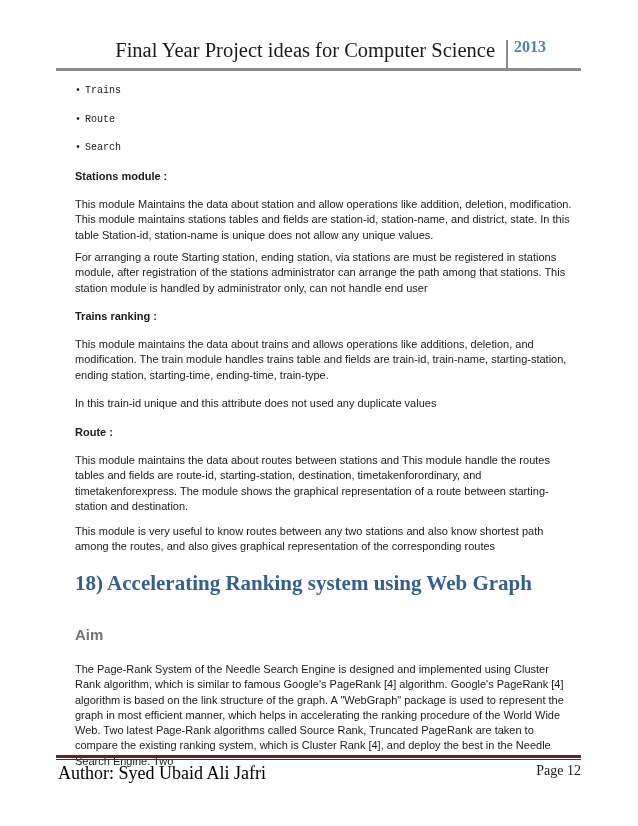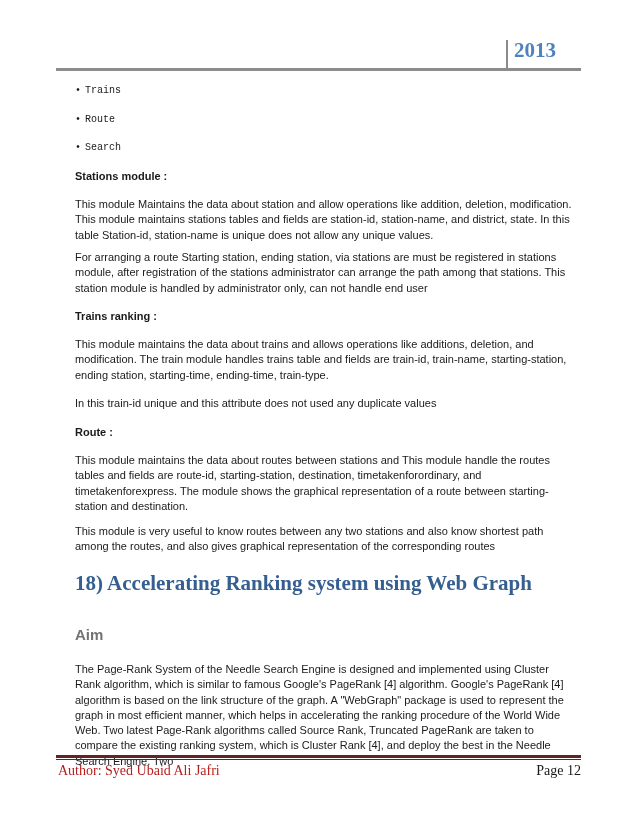--- a/index.html
+++ b/index.html
@@ -1,39 +1,40 @@
 <!DOCTYPE html>
 <html><head>
   <meta charset="utf-8">
   <style>
     html, body { margin: 0; padding: 0; background: #ffffff; }
     body { width: 638px; height: 826px; position: relative; overflow: hidden; font-family: "Liberation Sans", sans-serif; color: #111; }
     .header { position: absolute; left: 56px; top: 36px; width: 525px; height: 32px; }
     .header-title { position: absolute; right: 86px; top: 3px; font-family: "Liberation Serif", serif; font-size: 20.5px; color: #1a1a1a; white-space: nowrap; }
     .header-sep { position: absolute; left: 450px; top: 4px; width: 1.5px; height: 30px; background: #8a8a8a; }
-    .header-year { position: absolute; left: 458px; top: 2px; font-family: "Liberation Serif", serif; font-weight: bold; font-size: 21px; color: #4f81bd; }
+    .header-year { position: absolute; left: 458px; top: 2px; font-family: "Liberation Serif", serif; font-weight: bold; font-size: 16px; color: #4f81bd; }
     .header-rule { position: absolute; left: 56px; top: 68px; width: 525px; height: 3px; background: #8c8c8c; }
 
     .content { position: absolute; left: 75px; top: 80px; width: 500px; font-size: 11px; line-height: 15.3px; color: #1a1a1a; }
     .bullet { position: absolute; left: 0; font-size: 10px; font-family: Liberation Mono, monospace; }
     .bullet .dot { display: inline-block; width: 10px; }
     .p { position: absolute; left: 0; width: 500px; }
     .b { font-weight: bold; }
     .h18 { position: absolute; left: 0; font-family: "Liberation Serif", serif; font-weight: bold; font-size: 21px; color: #365f91; }
     .aim { position: absolute; left: 0; font-weight: bold; font-size: 15px; color: #737373; }
 
     .footer-rule-thick { position: absolute; left: 56px; top: 755px; width: 525px; height: 3px; background: #622423; }
     .footer-rule-thin { position: absolute; left: 56px; top: 759px; width: 525px; height: 1px; background: #622423; }
-    .footer-author { position: absolute; left: 58px; top: 763px; font-family: "Liberation Serif", serif; font-size: 14px; color: #b91c1c; }
+    .footer-author { position: absolute; left: 58px; top: 763px; font-family: "Liberation Serif", serif; font-size: 18px; color: #000000; }
     .footer-page { position: absolute; right: 57px; top: 763px; font-family: "Liberation Serif", serif; font-size: 14px; color: #1a1a1a; }
   </style>
 </head>
 <body>
 
 <div class="header">
+  <span class="header-title">Final Year Project ideas for Computer Science</span>
   <span class="header-sep"></span>
   <span class="header-year">2013</span>
 </div>
 <div class="header-rule"></div>
 
 <div class="content">
   <div class="bullet" style="top:3px"><span class="dot">•</span><span>Trains</span></div>
   <div class="bullet" style="top:32px"><span class="dot">•</span><span>Route</span></div>
   <div class="bullet" style="top:60px"><span class="dot">•</span><span>Search</span></div>
 

